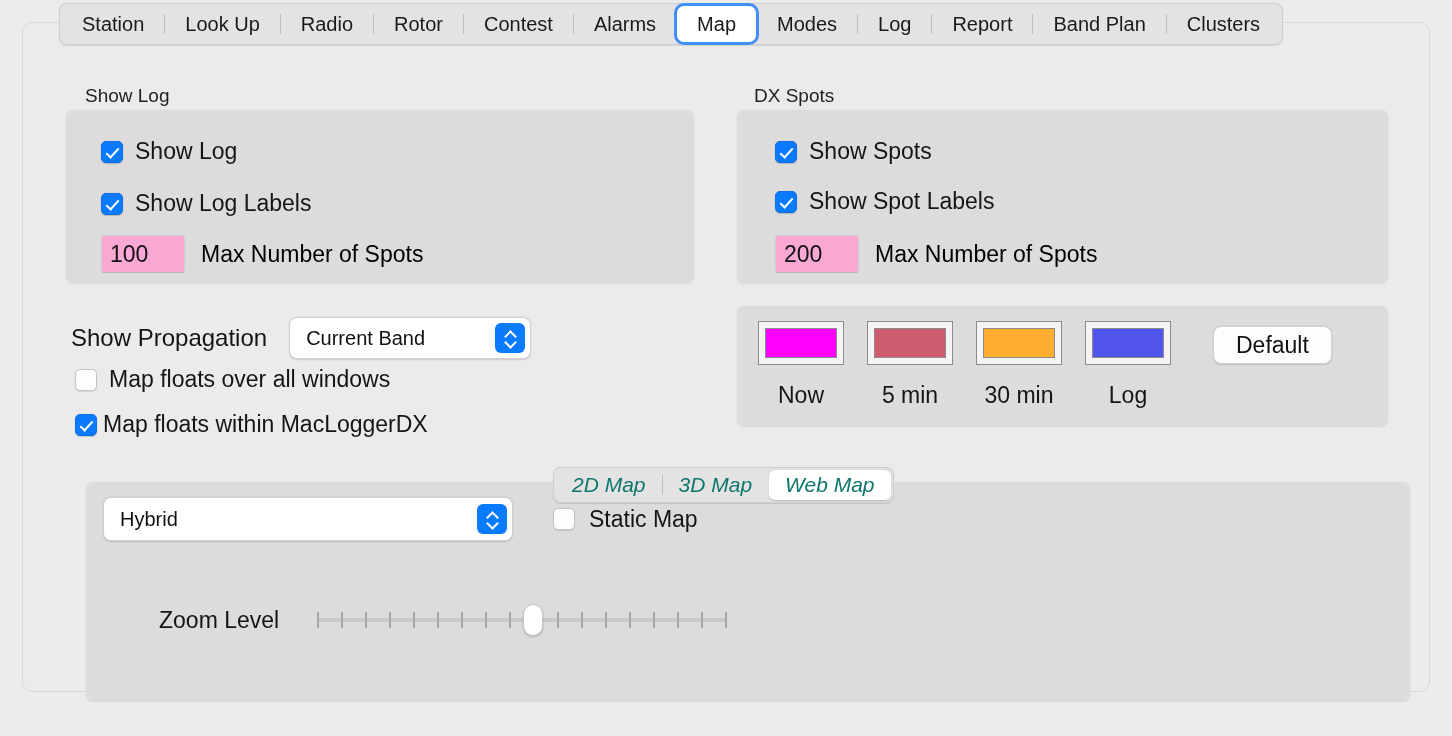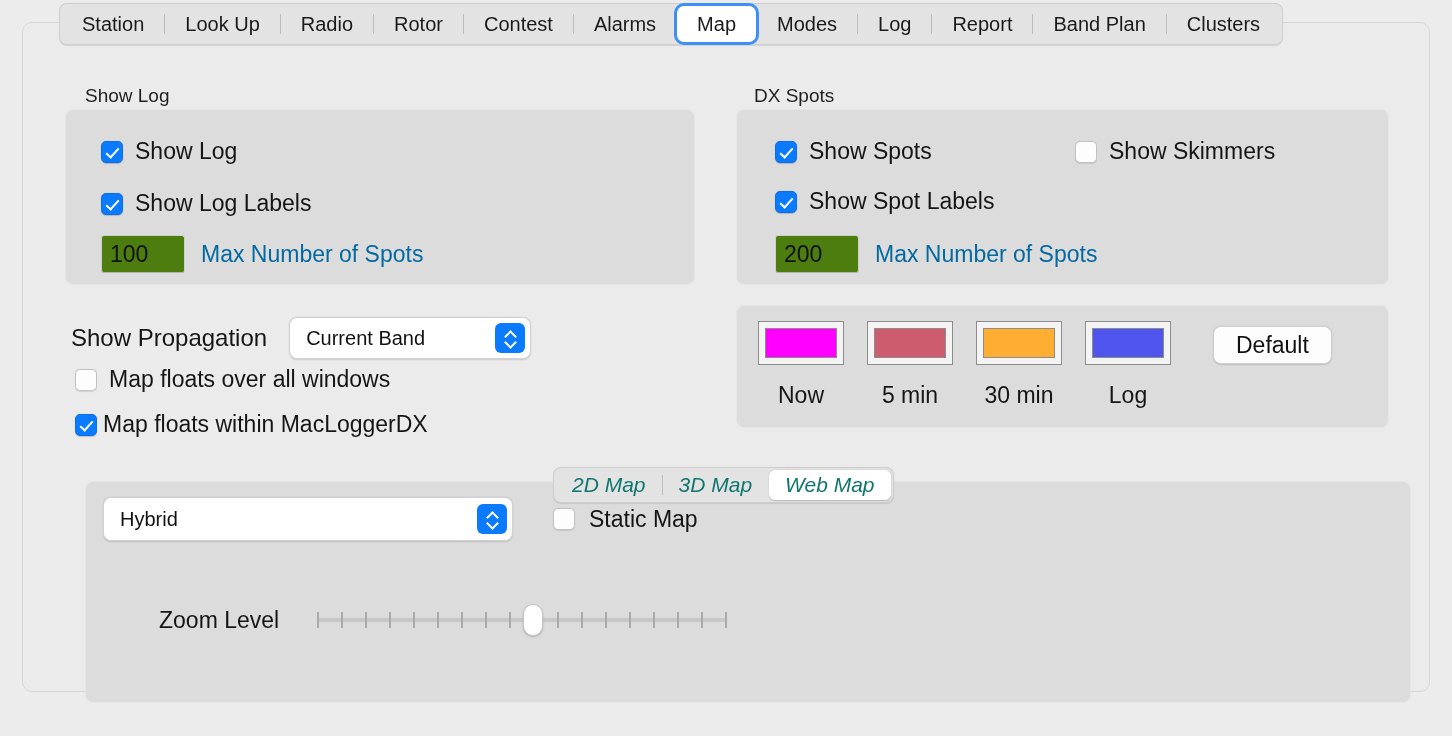--- a/index.html
+++ b/index.html
@@ -129,34 +129,34 @@
   
   .field-row {
     position: absolute;
     display: flex;
     align-items: center;
     gap: 16px;
   }
   .textfield {
     width: 84px;
     height: 38px;
-    background: #4d7c0f;
+    background: #f9a8d4;
     border: 1px solid #CFCFCF;
     border-bottom-color: #B4B4B4;
     border-radius: 3px;
     font-family: "Liberation Sans", sans-serif;
     font-size: 23px;
     color: #111;
     padding: 0 8px;
     box-sizing: border-box;
     outline: none;
   }
   .field-label {
     font-size: 23px;
-    color: #0369a1;
+    color: #000000;
     white-space: nowrap;
   }
 
   
   .popup {
     position: relative;
     height: 42px;
     background: #FFFFFF;
     border: 1px solid #D2D2D2;
     border-radius: 8px;
@@ -391,24 +391,20 @@
   </div>
 
   <div class="group-title" style="left:731px; top:62px;">DX Spots</div>
   <div class="groupbox" style="left:713px; top:86px; width:653px; height:176px;"></div>
 
   <div class="cb-row" style="left:752px; top:115px;">
     <span class="checkbox on"></span>
     <span class="cb-label">Show Spots</span>
   </div>
 
-  <div class="cb-row" style="left:1052px; top:115px;">
-    <span class="checkbox off"></span>
-    <span class="cb-label">Show Skimmers</span>
-  </div>
 
   <div class="cb-row" style="left:752px; top:165px;">
     <span class="checkbox on"></span>
     <span class="cb-label">Show Spot Labels</span>
   </div>
 
   <div class="field-row" style="left:752px; top:212px;">
     <input class="textfield" type="text" value="200" style="">
     <span class="field-label">Max Number of Spots</span>
   </div>

